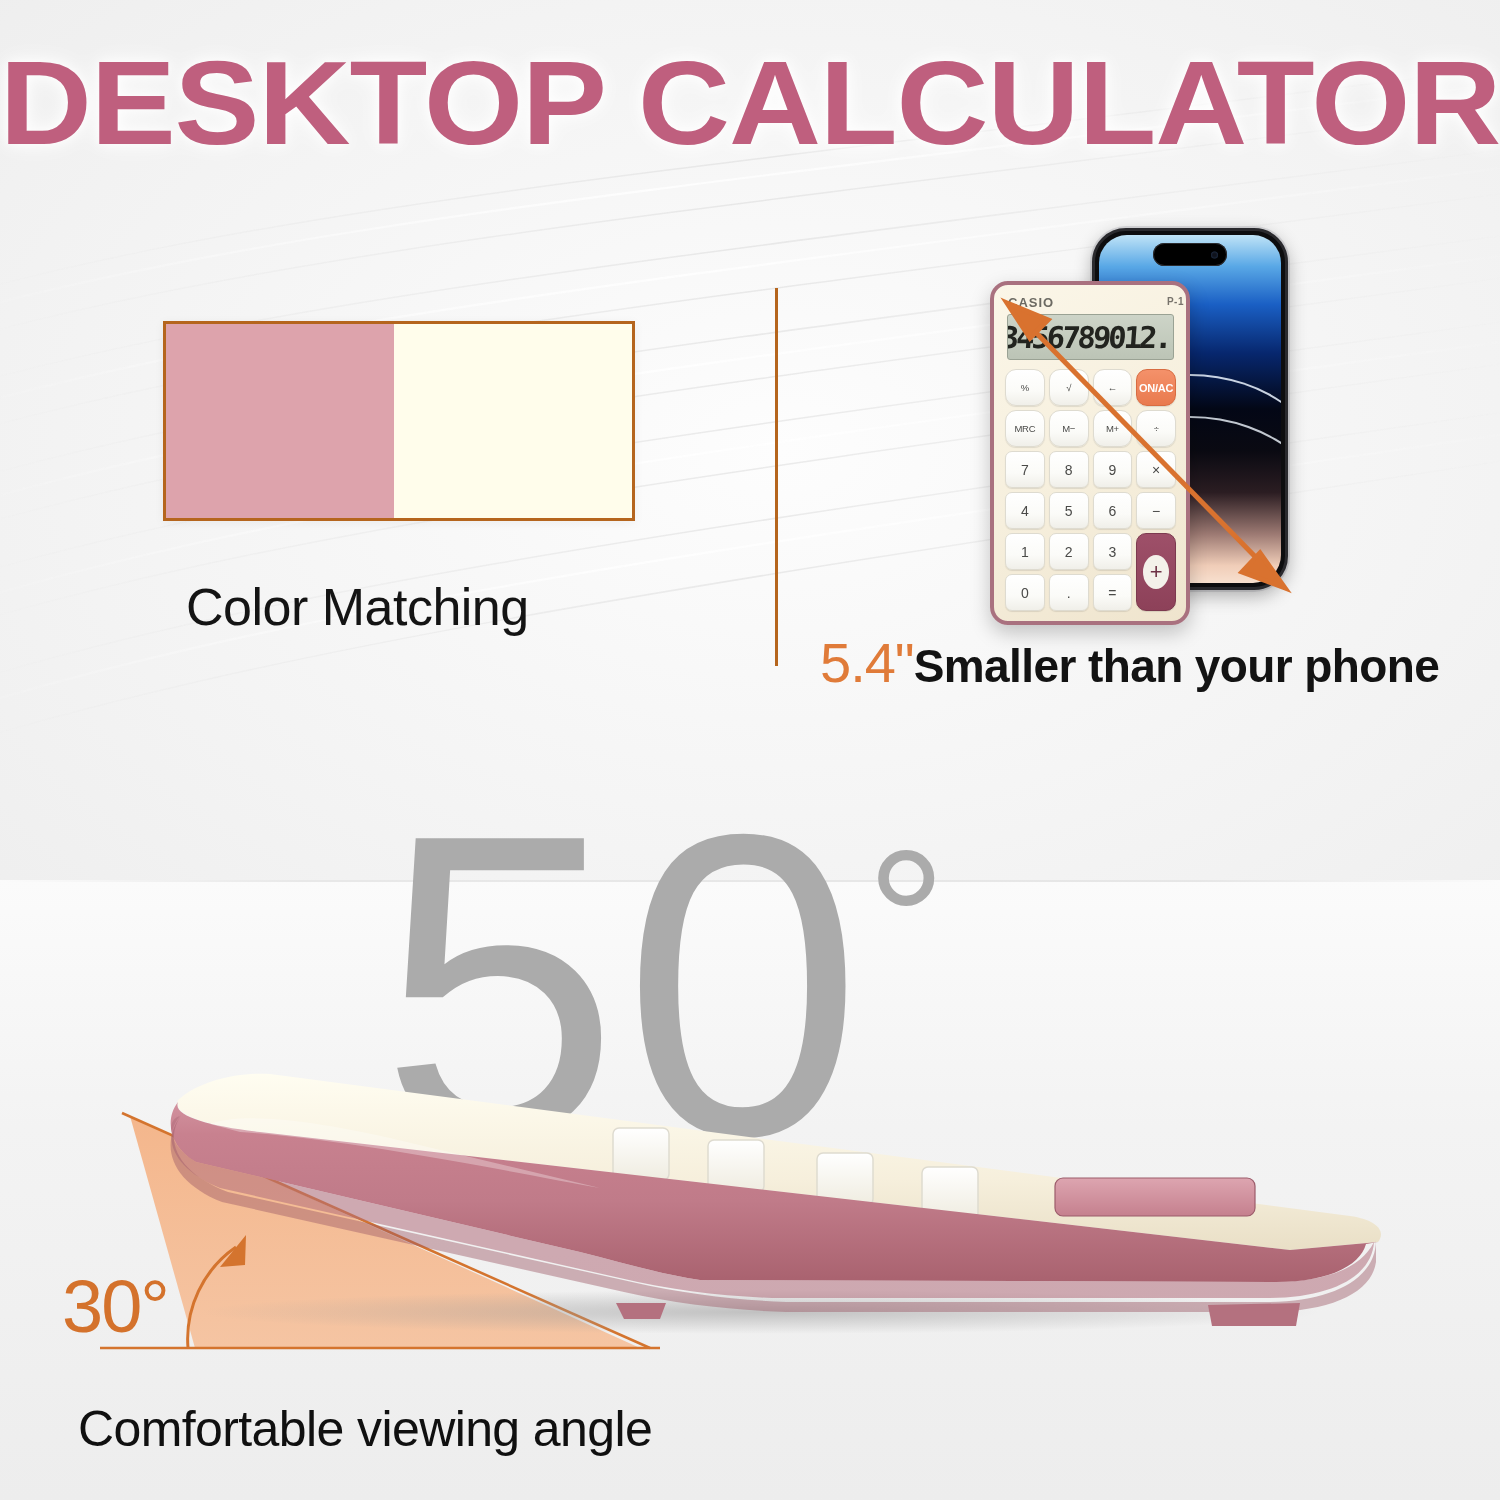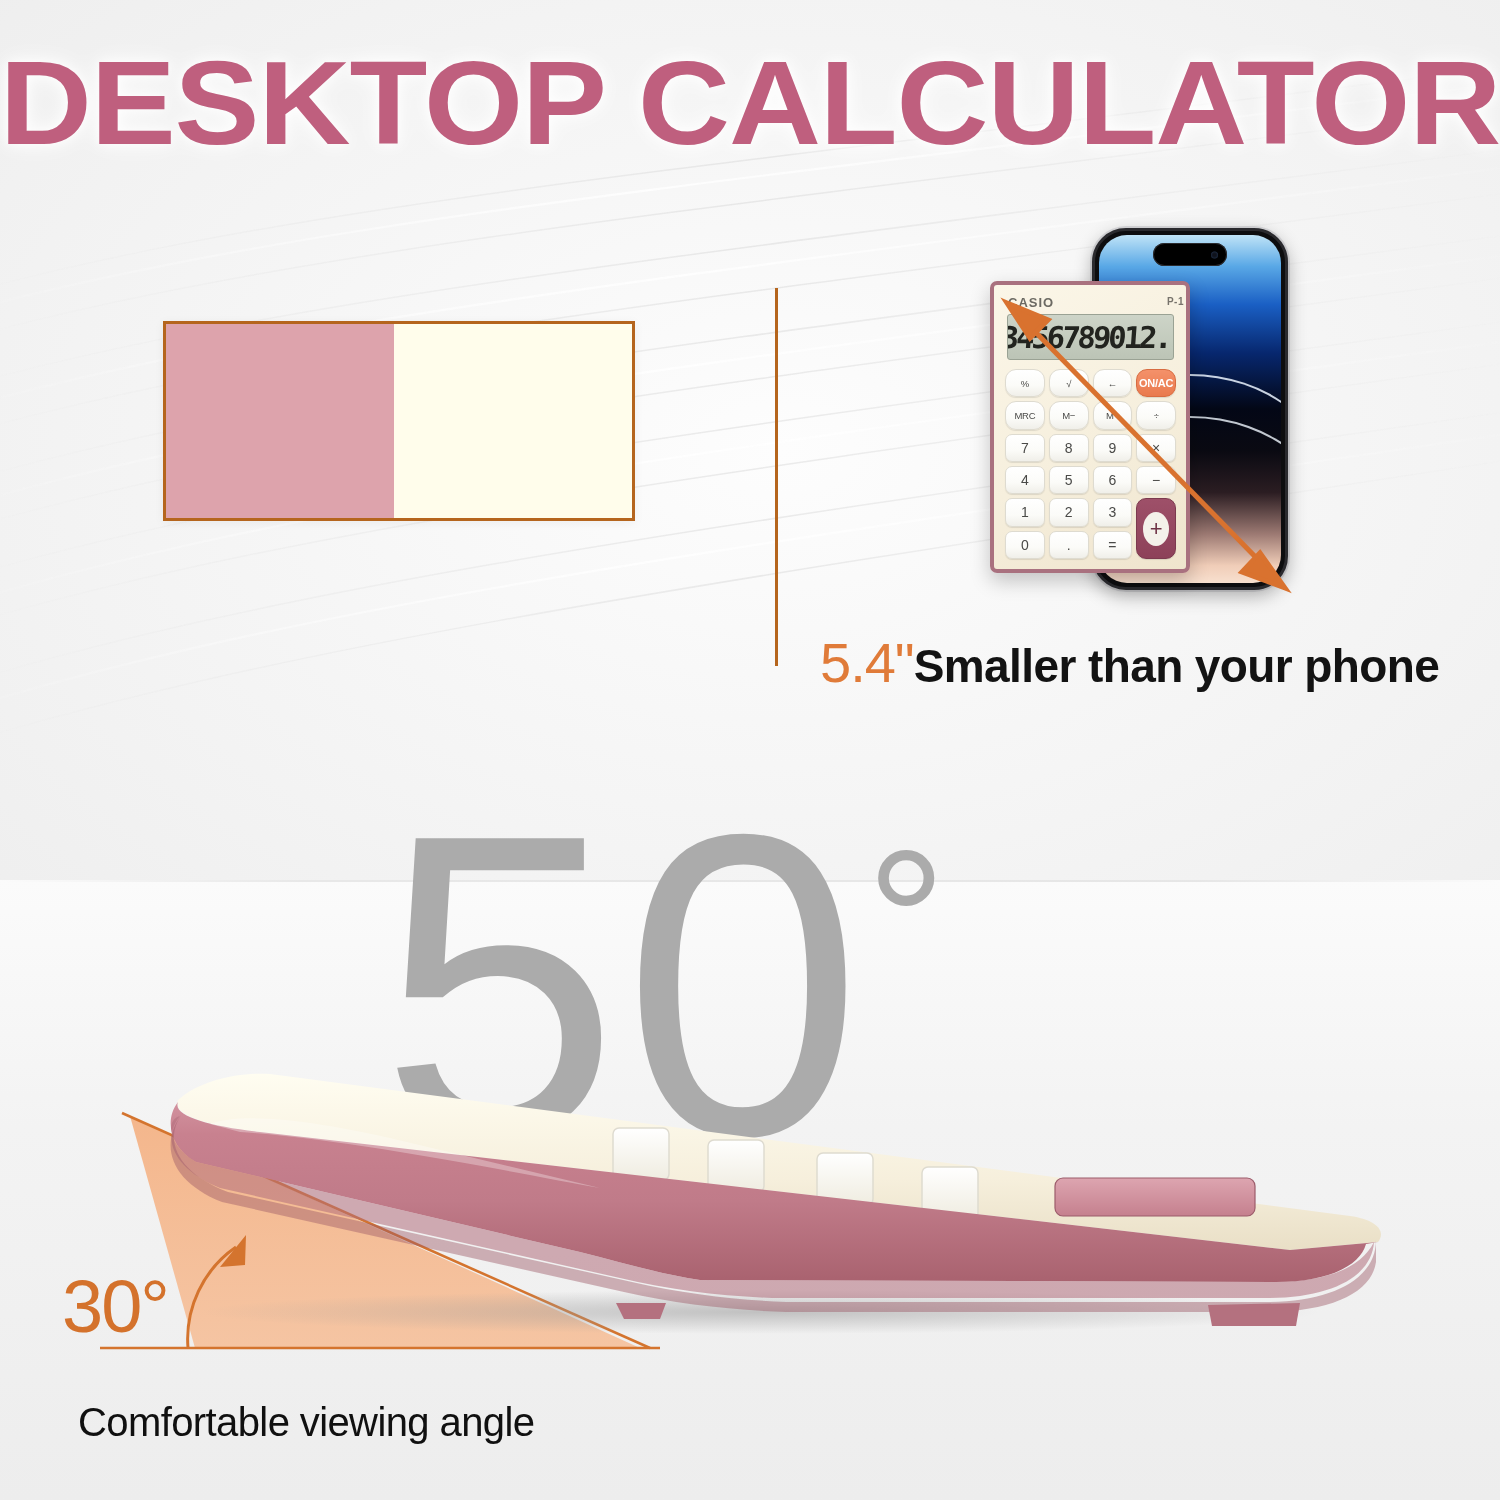--- a/index.html
+++ b/index.html
@@ -80,23 +80,23 @@
     position:absolute;left:50%;top:12px;transform:translateX(-50%);
     width:74px;height:23px;border-radius:12px;background:#000;
     box-shadow:inset 0 0 0 1px rgba(60,60,65,.7);
   }
   .phone-island:after{content:"";position:absolute;right:9px;top:50%;
     transform:translateY(-50%);width:7px;height:7px;border-radius:50%;
     background:#10131c;box-shadow:inset 0 0 2px #2e4a6e;}
 
   
   .mcalc{
-    position:absolute;left:30px;top:53px;width:200px;height:292px;
+    position:absolute;left:30px;top:53px;width:200px;height:344px;
     background:linear-gradient(150deg,#fbf6e8 0%,#f6efdd 55%,#efe4cd 100%);
-    border-radius:7px;
+    border-radius:18px;
     border:4px solid #a9717f;box-sizing:border-box;
     box-shadow:0 8px 20px rgba(0,0,0,.22);
     overflow:hidden;
   }
   .mcalc-brand{position:absolute;left:14px;top:10px;font-size:13px;font-weight:700;
     color:#6c6a63;letter-spacing:1px;}
   .mcalc-model{position:absolute;right:2px;top:11px;font-size:10px;font-weight:700;
     color:#77736b;letter-spacing:.5px;}
   .mcalc-lcd{
     position:absolute;left:13px;right:12px;top:29px;height:46px;
@@ -158,21 +158,21 @@
   
   .product{position:absolute;left:60px;top:1020px;width:1340px;height:330px;}
 
   
   .angle-svg{position:absolute;left:40px;top:1095px;width:680px;height:330px;}
   .angle-label{
     position:absolute;left:62px;top:1270px;font-size:74px;color:#d4722c;
     letter-spacing:-2px;line-height:1;
   }
   .angle-caption{
-    position:absolute;left:78px;top:1400px;font-size:40px;color:#101010;
+    position:absolute;left:78px;top:1400px;font-size:50px;color:#101010;
     letter-spacing:-.6px;white-space:nowrap;
   }
 </style>
 </head>
 <body>
 
 <div id="stage">
 
   <div class="bg-base"></div>
   <svg class="bg-streaks" viewBox="0 0 1500 1500" preserveAspectRatio="none">
@@ -219,20 +219,21 @@
   <div class="bg-floor"></div>
   <div class="bg-floor-line"></div>
 
   <div class="headline">DESKTOP CALCULATOR</div>
 
   <div class="swatch">
     <div class="swatch-pink"></div>
     <div class="swatch-cream"></div>
   </div>
   <div class="feature-text">
+    <div>Color Matching</div>
   </div>
 
   <div class="divider"></div>
 
   <div class="compare">
 
     <div class="phone">
       <div class="phone-screen">
         <div class="phone-arc-a"></div>
         <div class="phone-arc-b"></div>

